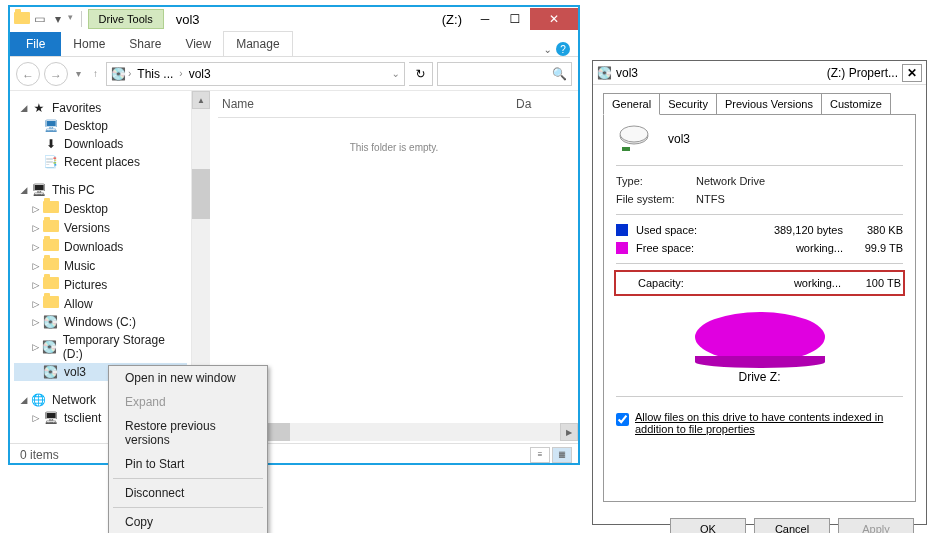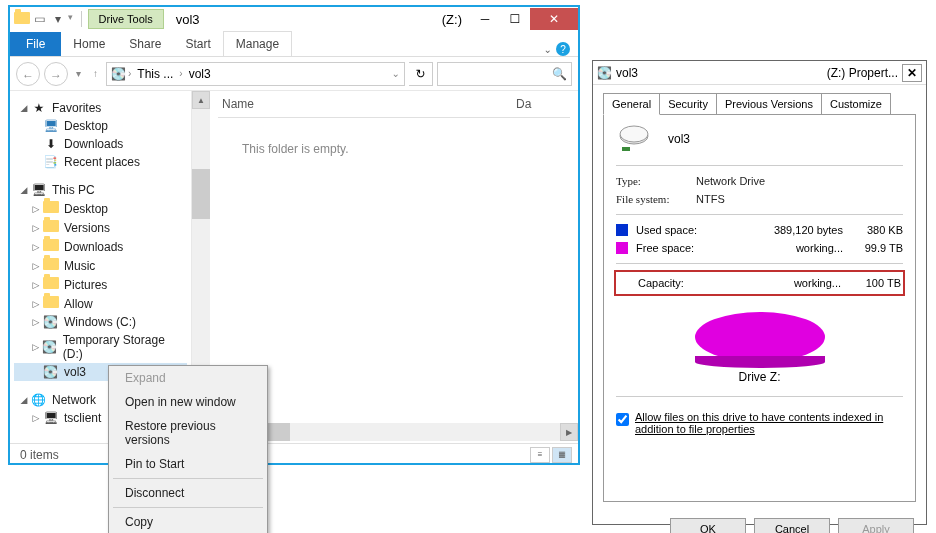--- a/index.html
+++ b/index.html
@@ -42,21 +42,21 @@
     .sb-group { margin-bottom: 10px; }
     .sb-item { display: flex; align-items: center; padding: 2px 4px; font-size: 12px; color: #222; }
     .sb-expand { width: 12px; font-size: 9px; color: #666; text-align: center; }
     .sb-icon { width: 18px; text-align: center; margin-right: 4px; }
     .sb-item.selected { background: #d0e5f5; }
     .main-pane { flex: 1; display: flex; }
     .file-list { flex: 1; padding: 0 8px; }
     .col-hdr { display: flex; border-bottom: 1px solid #e0e0e0; padding: 6px 4px; }
     .col-name { flex: 1; color: #555; font-size: 12px; }
     .col-date { width: 50px; color: #555; font-size: 12px; }
-    .empty-msg { text-align: left; color: #888; padding: 24px; font-size: 12px; }
+    .empty-msg { text-align: center; color: #888; padding: 24px; font-size: 10px; }
     .scrollbar-v { width: 18px; background: #f0f0f0; display: flex; flex-direction: column; }
     .scroll-btn { height: 18px; background: #ddd; border: 1px solid #ccc; display: flex; align-items: center; justify-content: center; font-size: 8px; color: #666; }
     .scroll-thumb { height: 50px; background: #ccc; margin-top: 60px; }
     
     
     .status-bar { height: 22px; border-top: 1px solid #e0e0e0; display: flex; align-items: center; padding: 0 10px; font-size: 12px; color: #555; position: relative; }
     .status-views { position: absolute; right: 6px; display: flex; gap: 2px; }
     .view-btn { width: 20px; height: 16px; border: 1px solid #ccc; display: flex; align-items: center; justify-content: center; font-size: 8px; }
     .hscroll { height: 18px; background: #f0f0f0; display: flex; position: absolute; bottom: 22px; left: 182px; right: 0; }
     .hscroll-btn { width: 18px; background: #ddd; border: 1px solid #ccc; font-size: 8px; display:flex; align-items:center; justify-content:center; color:#666; }
@@ -75,21 +75,21 @@
     .props-title-text { flex: 1; font-size: 12px; margin-left: 4px; }
     .props-close { width: 20px; height: 18px; border: 1px solid #999; display: flex; align-items: center; justify-content: center; font-weight: bold; font-size: 12px; }
     .props-body { padding: 8px 10px; }
     .prop-tabs { display: flex; }
     .prop-tab { border: 1px solid #999; padding: 4px 8px; font-size: 11px; background: #fff; margin-right: -1px; }
     .prop-tab.active { border-bottom: 1px solid #fff; position: relative; z-index: 2; }
     .prop-panel { border: 1px solid #999; padding: 10px 12px; margin-top: -1px; height: 388px; position: relative; }
     .prop-hdr { display: flex; align-items: center; margin-bottom: 12px; }
     .drive-icon { width: 36px; height: 28px; margin-right: 16px; }
     .prop-row { display: flex; font-size: 11px; padding: 3px 0; }
-    .prop-label { width: 80px; color: #222; font-family: Liberation Serif, serif; }
+    .prop-label { width: 80px; color: #222; }
     .prop-val { flex: 1; color: #222; }
     .prop-val-r { width: 60px; text-align: right; }
     .hr-line { height: 1px; background: #ccc; margin: 6px 0; }
     .space-row { display: flex; align-items: center; font-size: 11px; padding: 3px 0; }
     .swatch { width: 12px; height: 12px; margin-right: 8px; }
     .cap-highlight { border: 2px solid #c03030; padding: 2px; margin: 4px -2px; }
     .pie { width: 130px; height: 50px; background: #e000e0; border-radius: 50%; margin: 16px auto 8px; position: relative; }
     .pie::after { content: ""; position: absolute; left: 0; right: 0; bottom: -6px; height: 12px; background: #b000b0; border-radius: 0 0 65px 65px / 0 0 6px 6px; }
     .drive-letter { text-align: center; font-size: 12px; margin-bottom: 12px; }
     .idx-check { display: flex; align-items: flex-start; font-size: 11px; margin-top: 14px; text-decoration: underline; }
@@ -121,21 +121,21 @@
       <div class="win-btn">─</div>
       <div class="win-btn">☐</div>
       <div class="win-btn win-close">✕</div>
     </div>
   </div>
 
   <div class="ribbon">
     <div class="ribbon-file">File</div>
     <div class="ribbon-tab">Home</div>
     <div class="ribbon-tab">Share</div>
-    <div class="ribbon-tab">Start</div>
+    <div class="ribbon-tab">View</div>
     <div class="ribbon-tab ribbon-manage">Manage</div>
     <div class="ribbon-expand">
       <span class="chev">⌄</span>
       <span class="help-icon">?</span>
     </div>
   </div>
 
   <div class="addr-bar">
     <div class="nav-btn">←</div>
     <div class="nav-btn">→</div>
@@ -271,22 +271,22 @@
   <div class="status-bar">
     <span>0 items</span>
     <div class="status-views">
       <div class="view-btn">≡</div>
       <div class="view-btn" style="background:#d0e5f5;">▦</div>
     </div>
   </div>
 </div>
 
 <div class="ctx-menu">
+  <div class="ctx-item">Open in new window</div>
   <div class="ctx-item disabled">Expand</div>
-  <div class="ctx-item">Open in new window</div>
   <div class="ctx-item">Restore previous versions</div>
   <div class="ctx-item">Pin to Start</div>
   <div class="ctx-sep"></div>
   <div class="ctx-item">Disconnect</div>
   <div class="ctx-sep"></div>
   <div class="ctx-item">Copy</div>
 
 </div>
 
 <div class="props-win">

